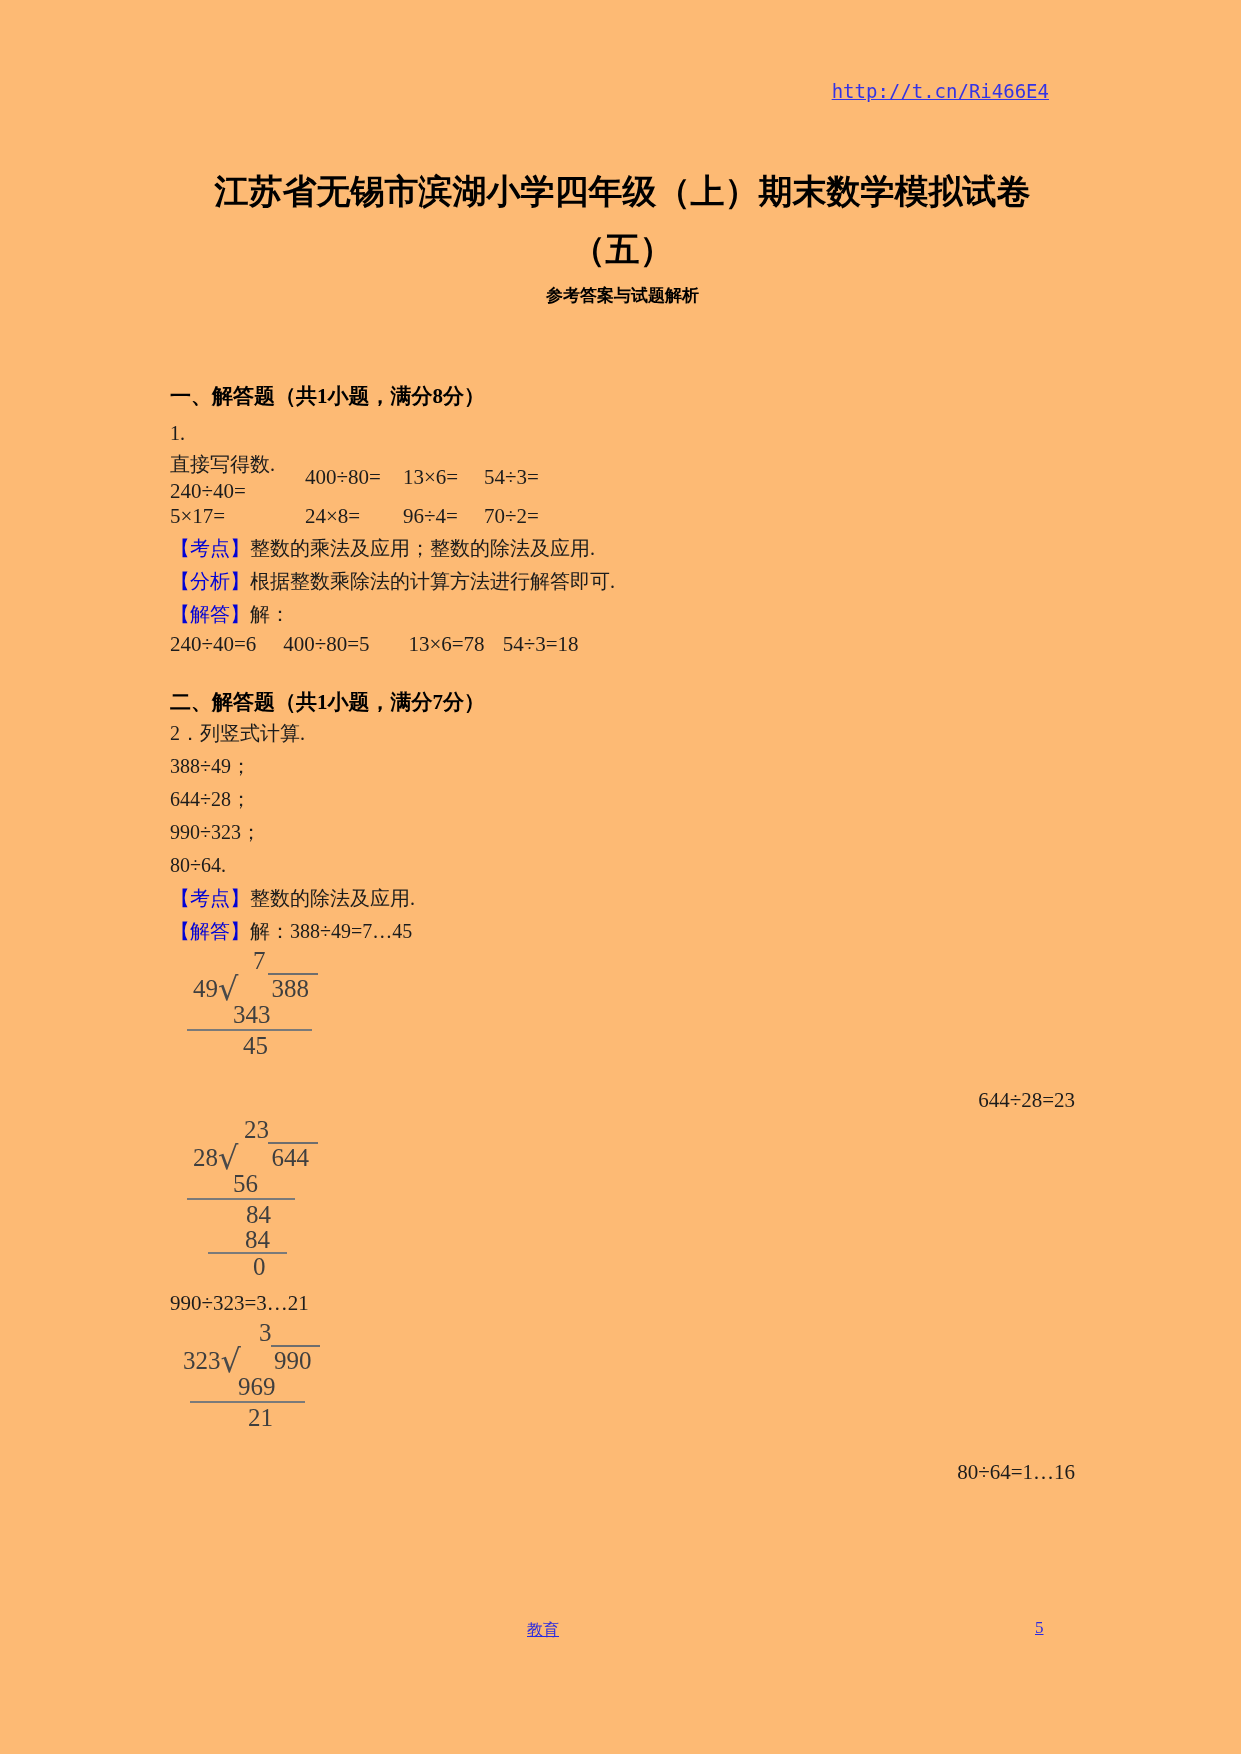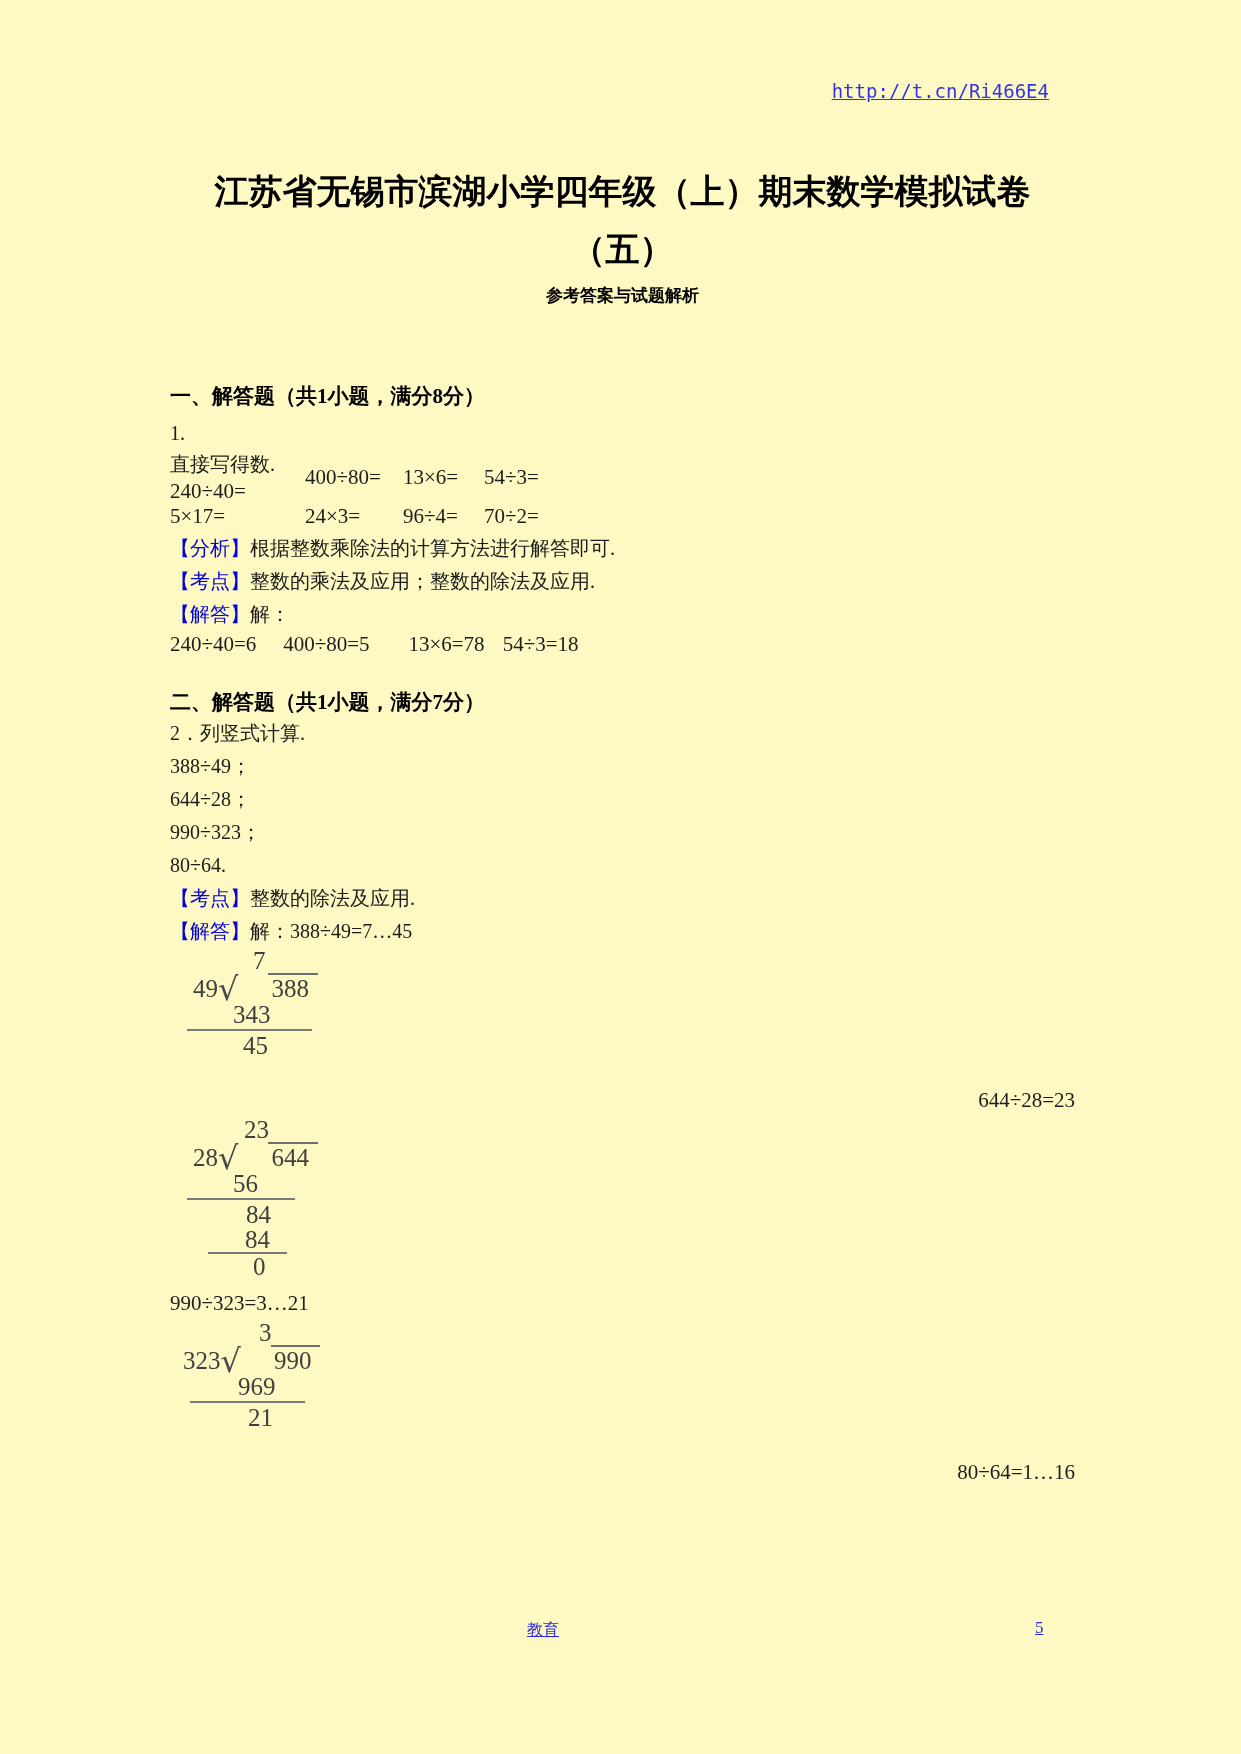--- a/index.html
+++ b/index.html
@@ -1,19 +1,19 @@
 <!DOCTYPE html>
 <html><head>
 <meta charset="utf-8">
 <style>
   html,body{margin:0;padding:0;background:#ffffff;}
   .page{
     position:relative;
     width:1241px;height:1754px;
-    background:#fef9c3;
+    background:#fdba74;
     font-family:"Liberation Serif","DejaVu Serif",serif;
     color:#1c1c1c;
     overflow:hidden;
   }
   
   .url-link{
     position:absolute;top:80px;right:192px;
     font-family:"DejaVu Sans Mono",monospace;
     font-size:19px;color:#3434e4;text-decoration:underline;cursor:pointer;
   }
@@ -101,27 +101,27 @@
     <p class="sec-heading">一、解答题（共1小题，满分8分）</p>
     <p class="body-first">1.</p>
 
     <div class="prompt-block">
       <span class="pb pb-cn" style="left:0;top:0">直接写得数.</span>
       <span class="pb" style="left:135px;top:13px">400÷80=</span>
       <span class="pb" style="left:233px;top:13px">13×6=</span>
       <span class="pb" style="left:314px;top:13px">54÷3=</span>
       <span class="pb" style="left:0;top:27px">240÷40=</span>
       <span class="pb" style="left:0;top:52px">5×17=</span>
-      <span class="pb" style="left:135px;top:52px">24×3=</span>
+      <span class="pb" style="left:135px;top:52px">24×8=</span>
       <span class="pb" style="left:233px;top:52px">96÷4=</span>
       <span class="pb" style="left:314px;top:52px">70÷2=</span>
     </div>
 
+    <p class="body"><span class="label">【考点】</span><span>整数的乘法及应用；整数的除法及应用.</span></p>
     <p class="body"><span class="label">【分析】</span><span>根据整数乘除法的计算方法进行解答即可.</span></p>
-    <p class="body"><span class="label">【考点】</span><span>整数的乘法及应用；整数的除法及应用.</span></p>
     <p class="body"><span class="label">【解答】</span><span>解：</span></p>
 
     <p class="ans-row">
       <span class="c1">240÷40=6</span>
       <span class="c2">400÷80=5</span>
       <span class="c3">13×6=78</span>
       <span class="c4">54÷3=18</span>
     </p>
 
     <p class="sec-heading2">二、解答题（共1小题，满分7分）</p>

